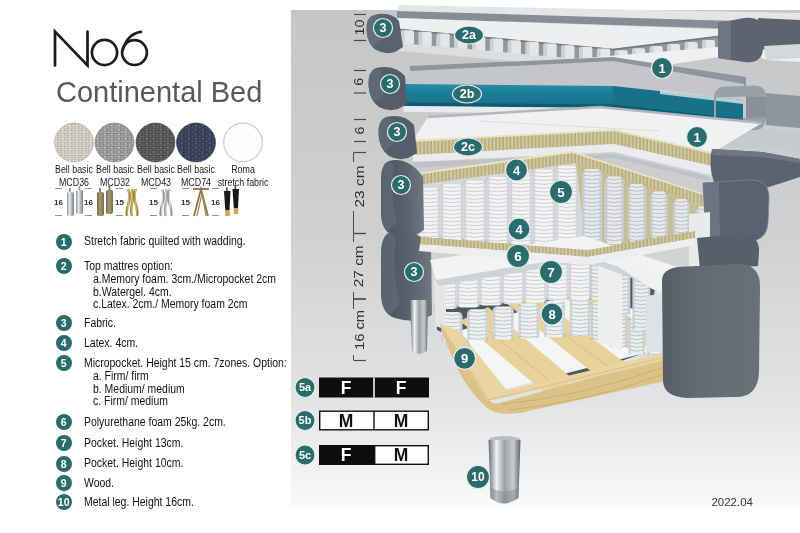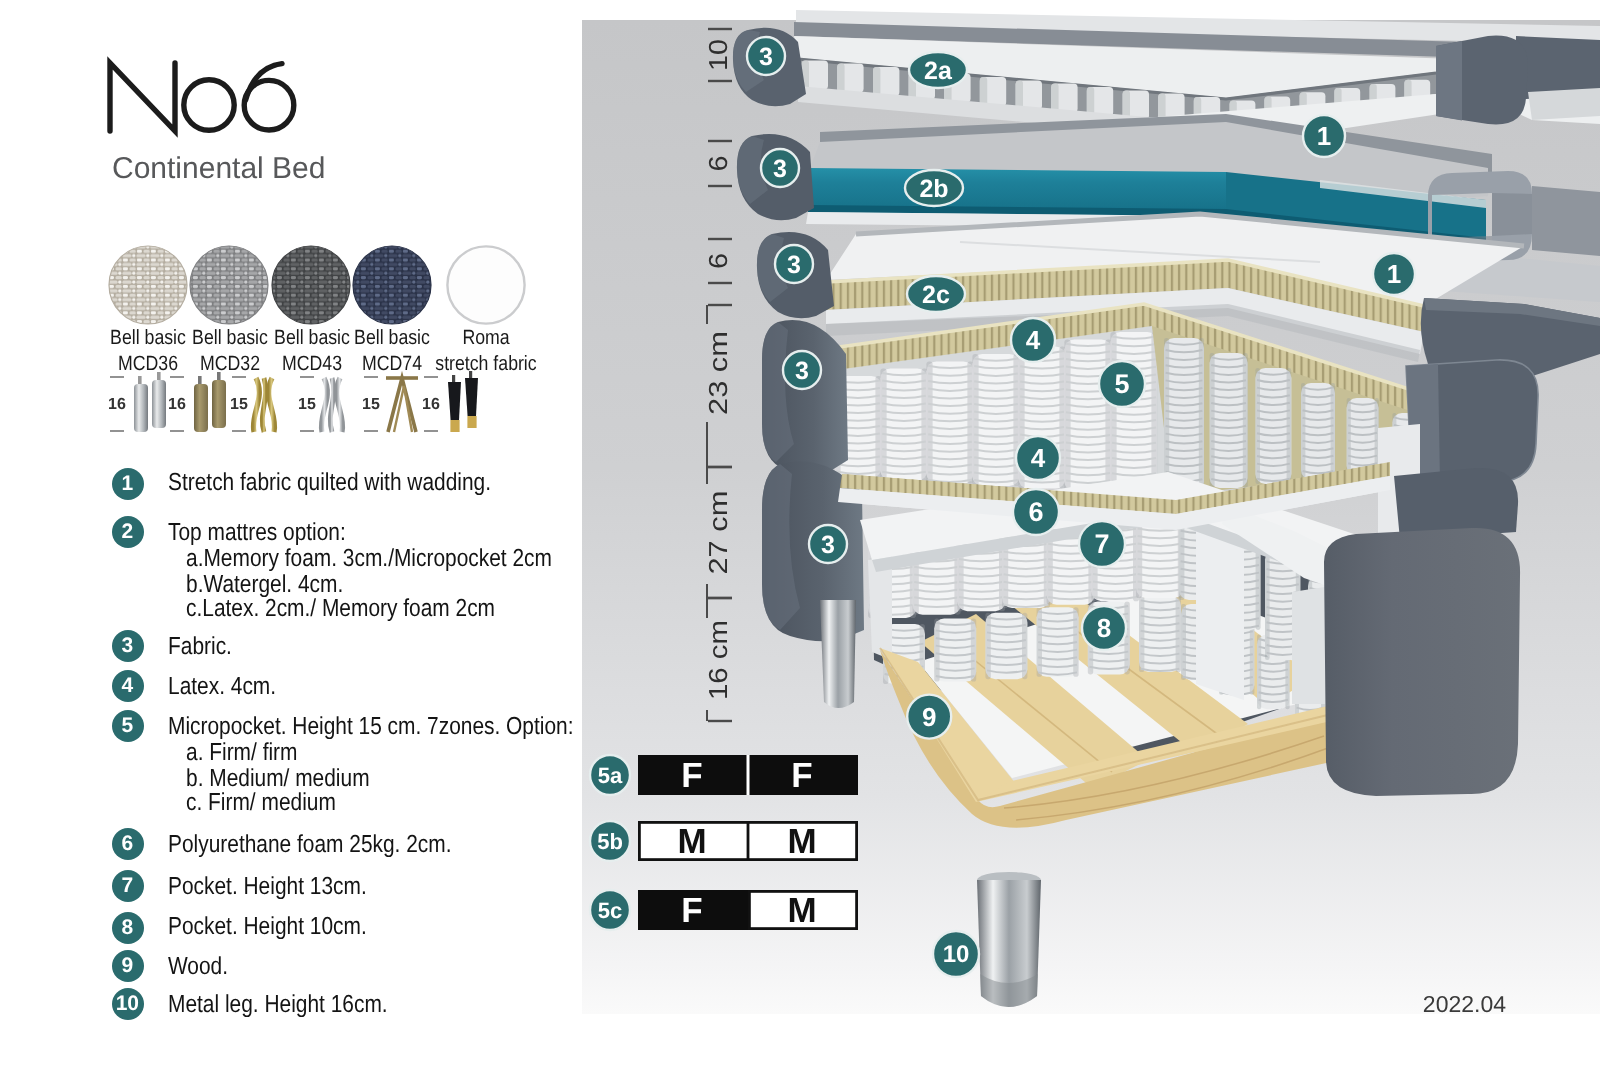--- a/index.html
+++ b/index.html
@@ -18,21 +18,21 @@
 
 <svg class="abs" style="left:0;top:0;" width="260" height="110" viewBox="0 0 260 110">
 <g stroke="#1c1c1c" stroke-width="2.7" fill="none" stroke-linecap="round">
 <path d="M55 65.5 L55 31.5 L87.5 65.5 L87.5 31.5"></path>
 <circle cx="104.5" cy="52.5" r="12.6"></circle>
 <circle cx="134.5" cy="52.6" r="12.4"></circle>
 <path d="M141 31.8 Q127.5 33.5 122.8 50"></path>
 </g>
 </svg>
 
-<div class="abs" style="left:56px;top:75.5px;font-size:15px;color:#57585a;text-align:center;">Continental Bed</div>
+<div class="abs" style="left:56px;top:75.5px;font-size:29px;color:#57585a;text-align:center;">Continental Bed</div>
 
 <svg class="abs" style="left:40px;top:118px;" width="230" height="50" viewBox="0 0 230 50">
 <defs>
 <pattern id="wv0" width="7" height="4.4" patternUnits="userSpaceOnUse">
         <rect width="7" height="4.4" fill="#b4ada0"></rect>
         <rect x="0.2" y="0.3" width="4.6" height="1.5" rx="0.75" fill="#dcd8d0"></rect>
         <rect x="5.1" y="0.3" width="1.6" height="1.5" rx="0.7" fill="#f3f1ed"></rect>
         <rect x="3.7" y="2.5" width="3.2" height="1.5" rx="0.75" fill="#dcd8d0"></rect>
         <rect x="0.4" y="2.5" width="2.6" height="1.5" rx="0.7" fill="#f3f1ed"></rect>
       </pattern>

